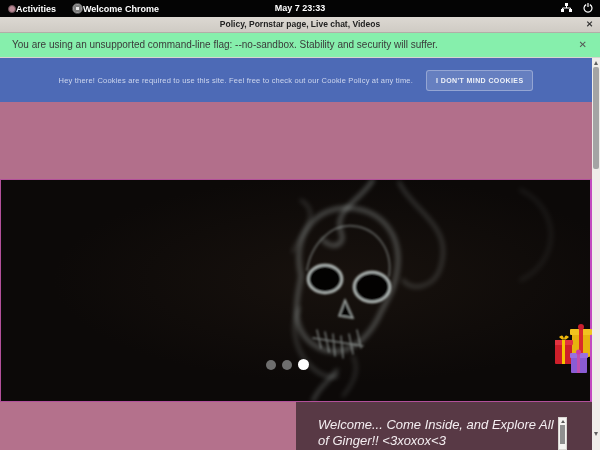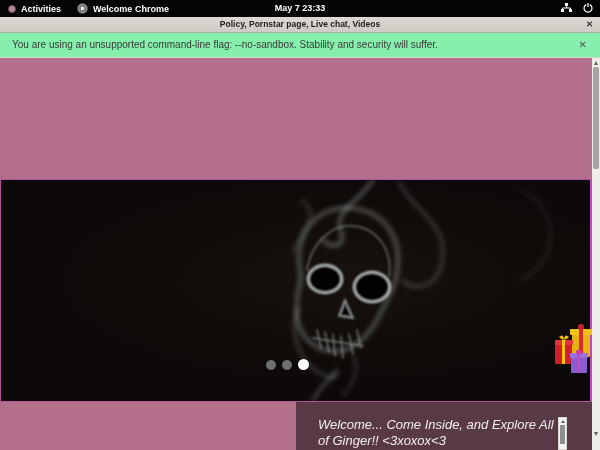--- a/index.html
+++ b/index.html
@@ -3,21 +3,21 @@
 <meta charset="utf-8">
 <style>
   html,body{margin:0;padding:0;background:#222;}
   #root{position:relative;width:600px;height:450px;overflow:hidden;
         font-family:"Liberation Sans",sans-serif;background:#b4718c;}
 
   
   .sysbar{position:absolute;left:0;top:0;width:600px;height:17px;background:#040404;
           color:#fff;font-size:9px;font-weight:700;}
   .sys-left{position:absolute;left:8px;top:0;height:17px;display:flex;align-items:center;gap:16px;}
-  .sys-item{display:flex;align-items:center;gap:5px;height:17px;cursor:default;}
+  .sys-item{display:flex;align-items:center;height:17px;cursor:default;}
   .act-dot{width:8px;height:8px;border-radius:50%;background:#b98a96;border:1px solid #6d5158;box-sizing:border-box;}
   .chrome-ico{width:9px;height:9px;border-radius:50%;
       background:radial-gradient(circle at 50% 50%, #e8e8e8 0 28%, #7d7d7d 30% 60%, #9d9d9d 62% 100%);
       border:1px solid #555;box-sizing:content-box;}
   .sys-clock{position:absolute;left:0;right:0;top:0;text-align:center;line-height:17px;}
   .sys-right{position:absolute;right:7px;top:0;height:17px;display:flex;align-items:center;gap:11px;}
 
   
   .titlebar{position:absolute;left:0;top:17px;width:600px;height:16px;
             background:linear-gradient(#dcd8d2,#cfcbc4);border-bottom:1px solid #b2aea7;box-sizing:border-box;}
@@ -117,20 +117,24 @@
   <div class="titlebar">
     <div class="ttext">Policy, Pornstar page, Live chat, Videos</div>
     <div class="tclose">✕</div>
   </div>
 
   <div class="infobar">
     <div class="imsg">You are using an unsupported command-line flag: --no-sandbox. Stability and security will suffer.</div>
     <div class="iclose">✕</div>
   </div>
 
+  <div class="cookiebar">
+    <span class="cookie-msg">Hey there! Cookies are required to use this site. Feel free to check out our Cookie Policy at any time.</span>
+    <span class="cookie-btn">I DON'T MIND COOKIES</span>
+  </div>
 
   <div class="siteheader">
     <div class="hamburger">
         <i></i>
         <i></i>
         <i></i>
         <i></i>
       </div>
     <div class="logo">GinGer's Red Hot CamZ</div>
     <div class="moon">

